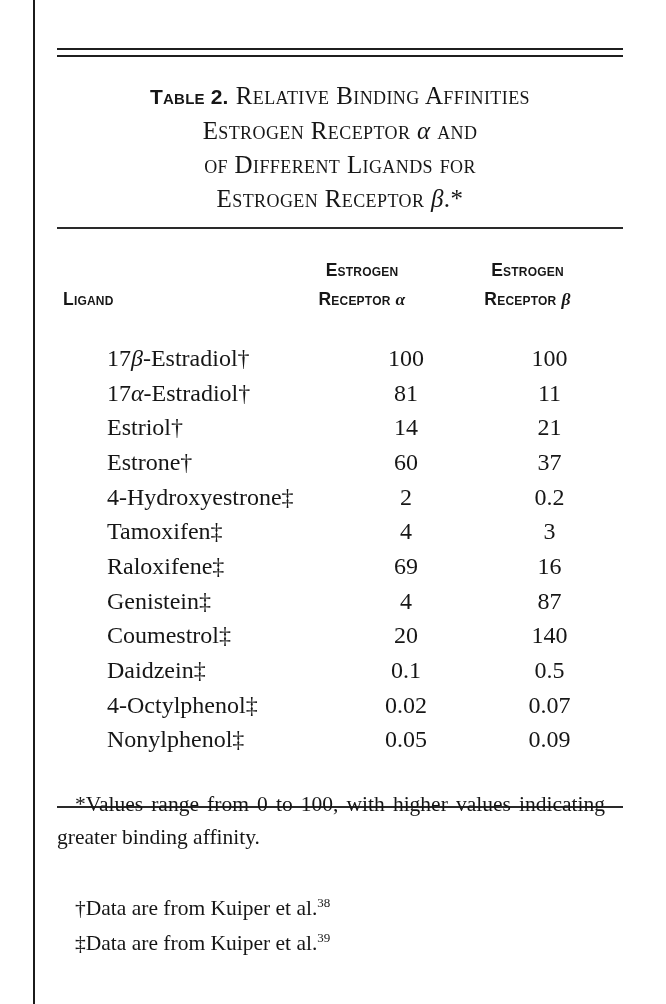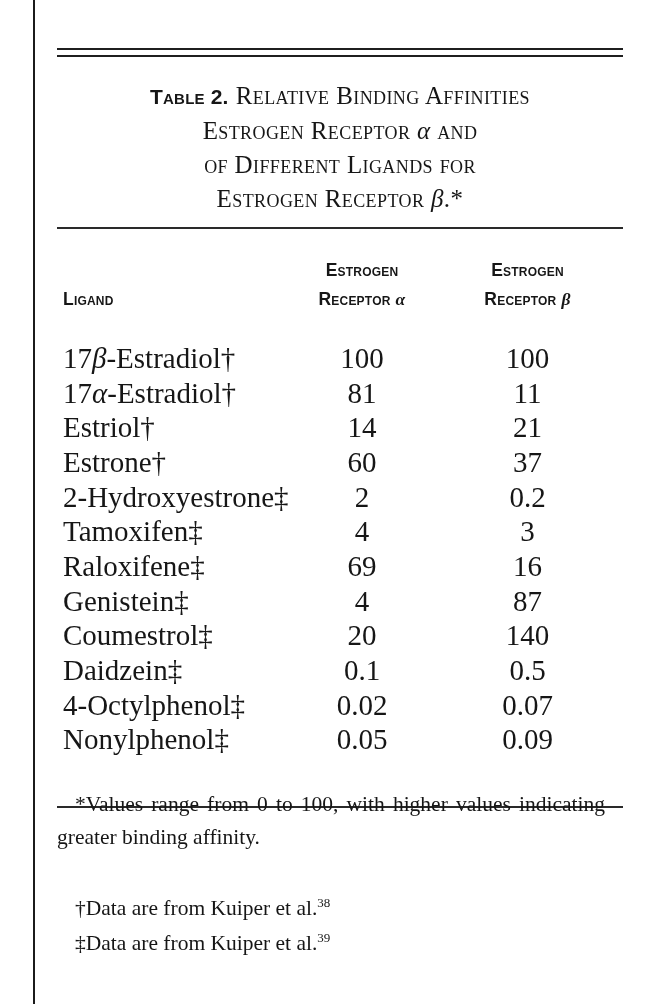--- a/index.html
+++ b/index.html
@@ -30,21 +30,21 @@
          grid-template-columns:235px 140px 1fr;align-items:end;
          font-family:"Liberation Sans","DejaVu Sans",sans-serif;font-weight:700;
          font-size:17.5px;line-height:29px;letter-spacing:0.2px;}
   .th{font-variant-caps:small-caps;}
   .th-ligand{padding-left:6px;text-align:left;}
   .th-col{text-align:center;}
 
   
   .tbody{position:absolute;left:57px;top:341px;width:566px;}
   .trow{display:grid;grid-template-columns:235px 140px 1fr;height:34.7px;
-        align-items:center;font-size:29px;}
+        align-items:center;font-size:24px;margin-left:44px;}
   .c-ligand{padding-left:6px;white-space:nowrap;}
   .c-num{text-align:center;}
 
   
   .fn{position:absolute;left:57px;width:548px;font-size:21.5px;line-height:33px;
       text-indent:18px;margin:0;}
   .fn-1{top:788px;text-align:justify;}
   .fn-2{top:892px;}
   .fn-3{top:927px;}
   .fn sup{font-size:13px;line-height:0;vertical-align:super;margin-top:16px;}
@@ -92,21 +92,21 @@
         <div class="c-ligand gk">Estriol†</div>
         <div class="c-num">14</div>
         <div class="c-num">21</div>
       </div>
       <div class="trow">
         <div class="c-ligand gk">Estrone†</div>
         <div class="c-num">60</div>
         <div class="c-num">37</div>
       </div>
       <div class="trow">
-        <div class="c-ligand gk">2-Hydroxyestrone‡</div>
+        <div class="c-ligand gk">4-Hydroxyestrone‡</div>
         <div class="c-num">2</div>
         <div class="c-num">0.2</div>
       </div>
       <div class="trow">
         <div class="c-ligand gk">Tamoxifen‡</div>
         <div class="c-num">4</div>
         <div class="c-num">3</div>
       </div>
       <div class="trow">
         <div class="c-ligand gk">Raloxifene‡</div>

